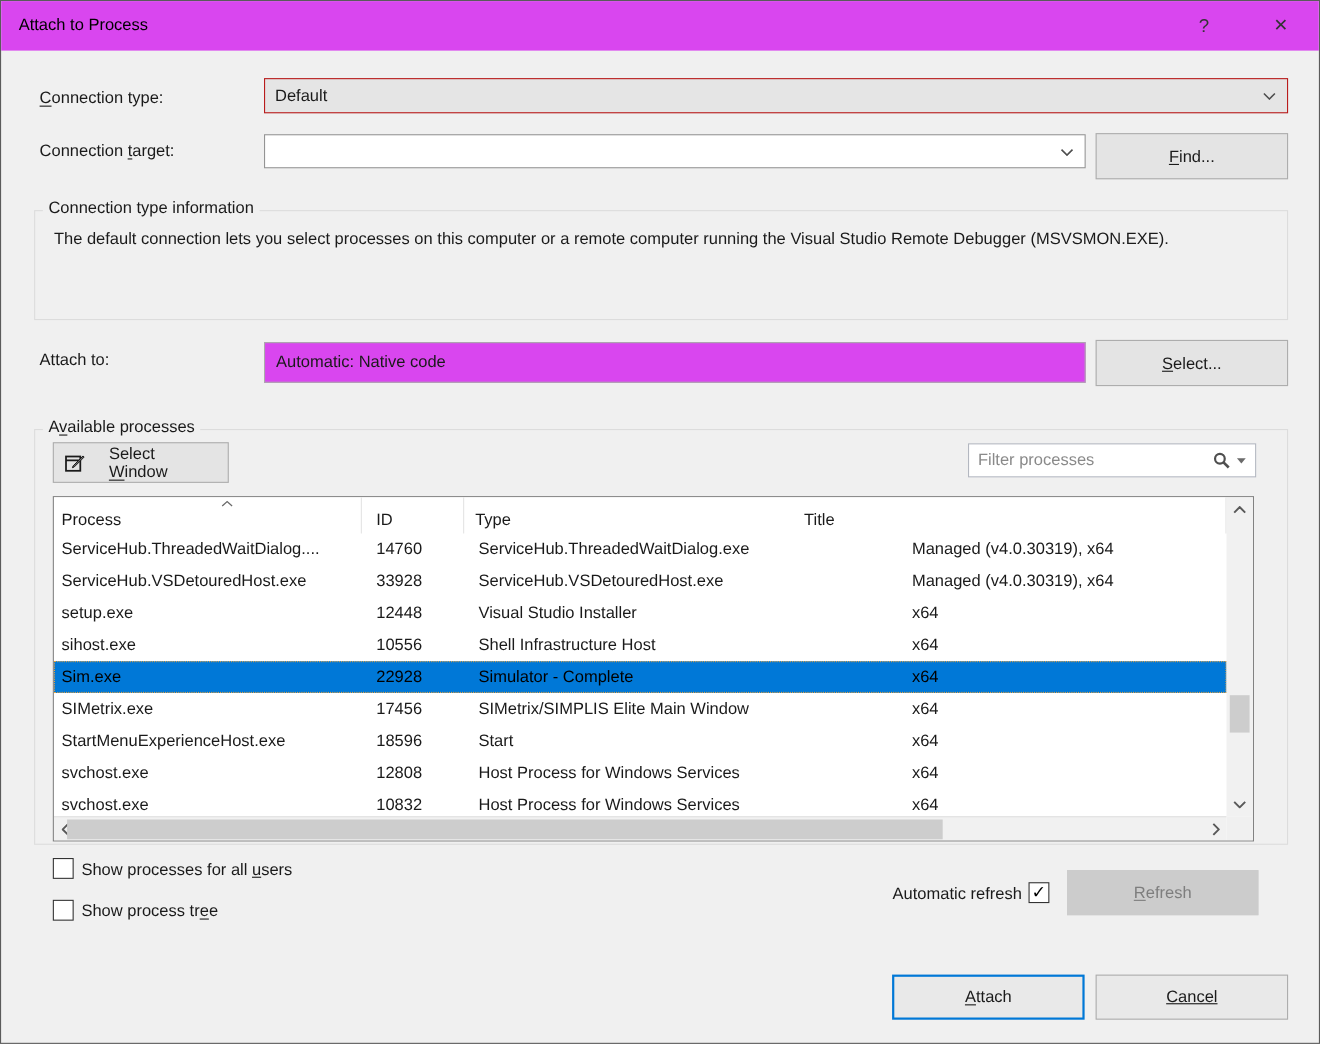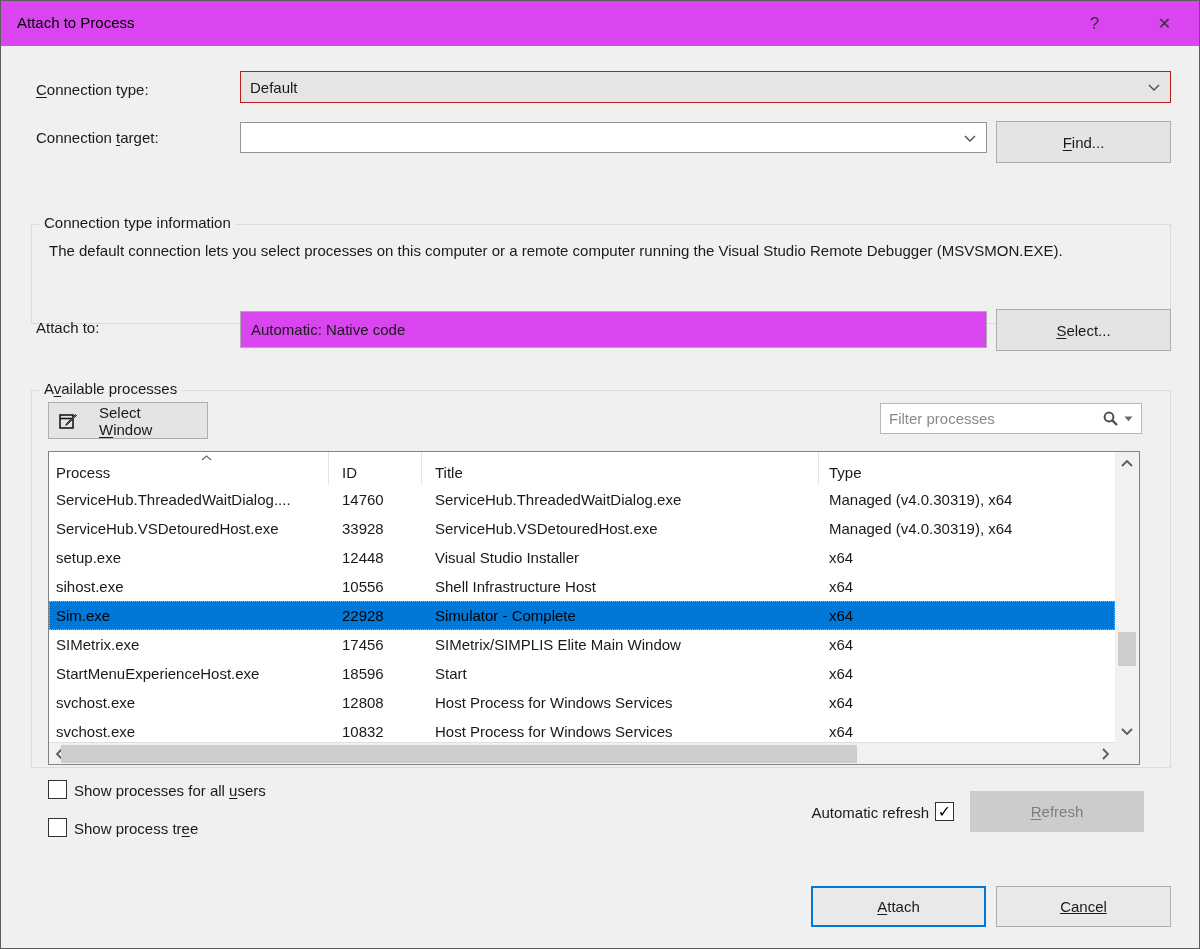--- a/index.html
+++ b/index.html
@@ -112,21 +112,21 @@
     <span class="chev">
       <svg width="12" height="7" viewBox="0 0 12 7">
           <path d="M1 1 L6 6 L11 1" fill="none" stroke="#4d4d4d" stroke-width="1.4"></path>
         </svg>
     </span>
   </div>
   <div class="btn" style="left:995px; top:120px; width:175px; height:42px;">
     <span><span class="accel">F</span><span>ind...</span></span>
   </div>
 
-  <div class="groupbox" style="left:30px; top:190px; width:1140px; height:100px;margin-top:33px;">
+  <div class="groupbox" style="left:30px; top:190px; width:1140px; height:100px;">
     <span class="legend">Connection type information</span>
     <div class="info-text">The default connection lets you select processes on this computer or a remote computer running the Visual Studio Remote Debugger (MSVSMON.EXE).</div>
   </div>
 
   <div class="lbl" style="left:35px; top:318px;">Attach to:</div>
   <div class="field" style="left:239px; top:310px; width:747px; height:37px;">
     <span>Automatic: Native code</span>
   </div>
   <div class="btn" style="left:995px; top:308px; width:175px; height:42px;">
     <span><span class="accel">S</span><span>elect...</span></span>
@@ -169,25 +169,25 @@
           <span>Process</span>
           <span class="sort-caret">
             <svg width="11" height="6" viewBox="0 0 11 6">
                 <path d="M1 5 L5.5 1 L10 5" fill="none" stroke="#6a6a6a" stroke-width="1.2"></path>
               </svg>
           </span>
         </div>
         <div class="hcell c-id">
             <span>ID</span>
           </div>
+        <div class="hcell c-type" style="border-right:none;">
+            <span>Type</span>
+          </div>
         <div class="hcell c-title">
             <span>Title</span>
-          </div>
-        <div class="hcell c-type" style="border-right:none;">
-            <span>Type</span>
           </div>
       </div>
 
       <div class="rows" id="process-rows">
           <div class="prow">
             <div class="cell c-process">ServiceHub.ThreadedWaitDialog....</div>
             <div class="cell c-id">14760</div>
             <div class="cell c-title">ServiceHub.ThreadedWaitDialog.exe</div>
             <div class="cell c-type">Managed (v4.0.30319), x64</div>
           </div>

